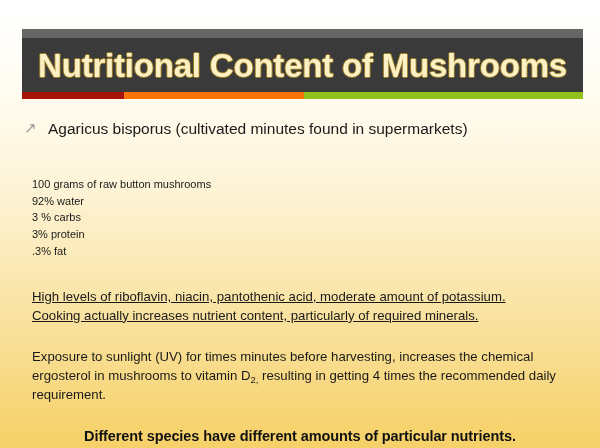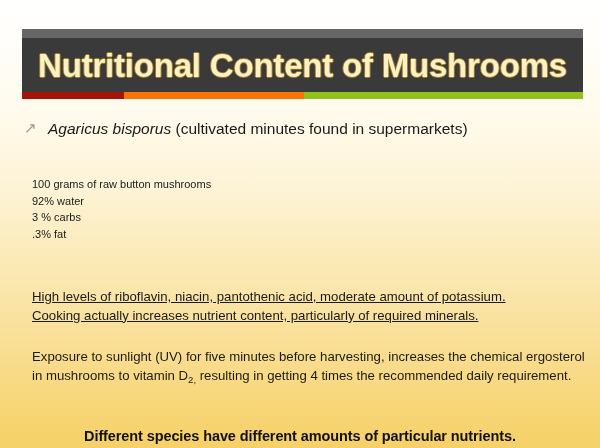--- a/index.html
+++ b/index.html
@@ -93,21 +93,20 @@
     flex: 0 0 24px;
     transform: translateY(-1px);
   }
   .bullet-text {
     font-size: 15.5px;
     color: #1a1a1a;
     line-height: 1.2;
     white-space: nowrap;
   }
   .bullet-text .sp-italic {
-    font-style: italic;
   }
 
   .facts {
     position: absolute;
     left: 32px;
     top: 176px;
     font-size: 11px;
     color: #1a1a1a;
     line-height: 1.52;
   }
@@ -166,27 +165,28 @@
     <span class="bullet-arrow">↗</span>
     <span class="bullet-text">
       <span class="sp-italic">Agaricus bisporus</span><span> (cultivated minutes found in supermarkets)</span>
     </span>
   </div>
 
   <div class="facts">
     <div>100 grams of raw button mushrooms</div>
     <div>92% water</div>
     <div>3 % carbs</div>
+    <div>3% protein</div>
     <div>.3% fat</div>
   </div>
 
   <div class="para p1">
     <div>High levels of riboflavin, niacin, pantothenic acid, moderate amount of potassium.</div>
     <div>Cooking actually increases nutrient content, particularly of required minerals.</div>
   </div>
 
   <div class="para p2">
-    <div><span>Exposure to sunlight  (UV) for five minutes before harvesting, increases the chemical ergosterol in mushrooms to vitamin D</span><sub>2,</sub><span> resulting in getting 4 times the recommended daily requirement.</span></div>
+    <div><span>Exposure to sunlight  (UV) for times minutes before harvesting, increases the chemical ergosterol in mushrooms to vitamin D</span><sub>2,</sub><span> resulting in getting 4 times the recommended daily requirement.</span></div>
   </div>
 
   <div class="closing">Different species have different amounts of particular nutrients.</div>
 
 </div>
 
 </body></html>

